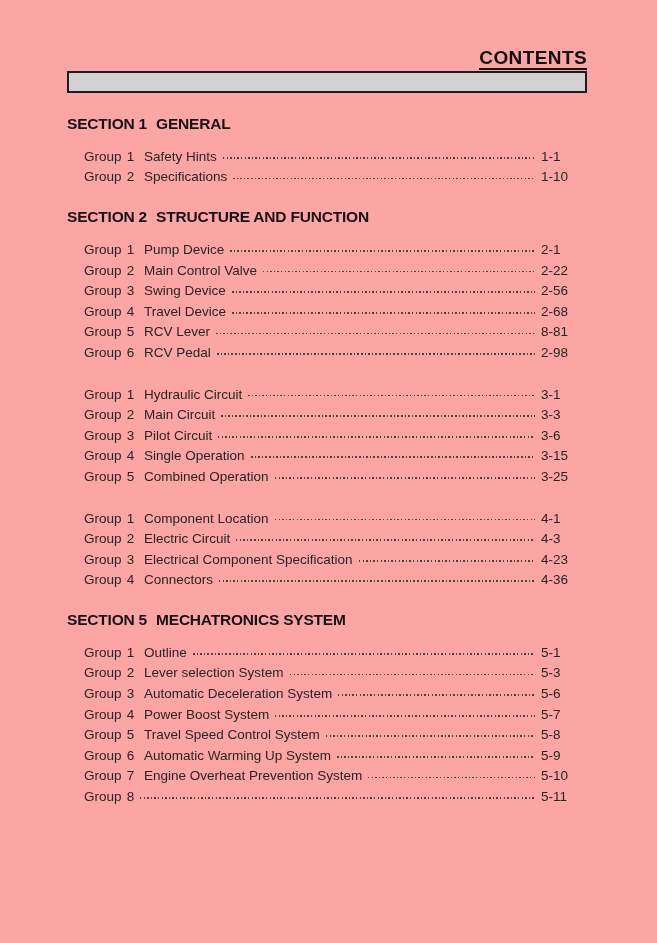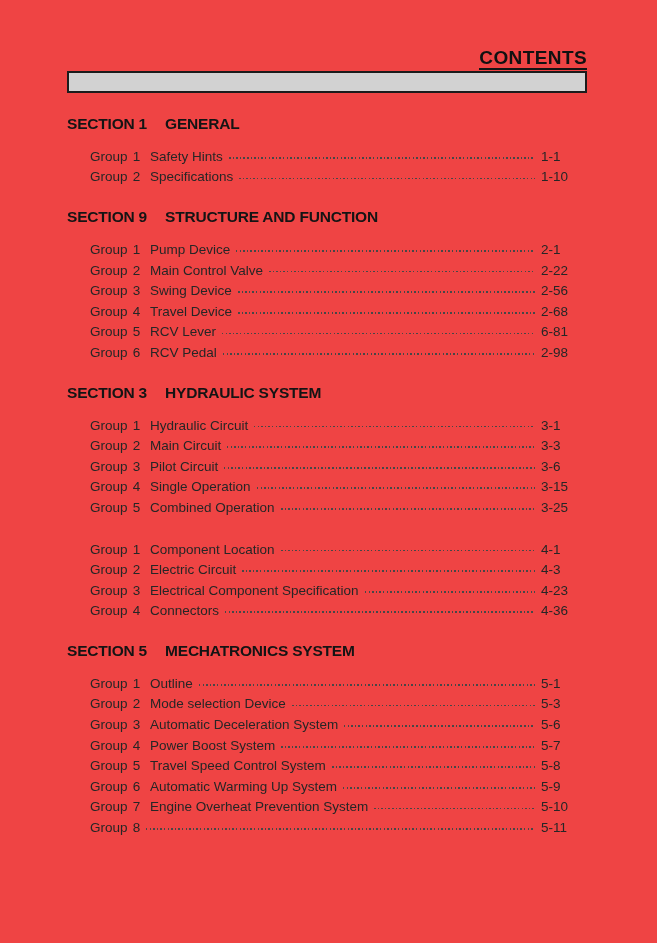--- a/index.html
+++ b/index.html
@@ -1,43 +1,43 @@
 <!DOCTYPE html>
 <html><head>
 <meta charset="utf-8">
 <style>
   html,body{margin:0;padding:0;}
   body{
     width:657px;height:943px;background:#ffffff;
     font-family:"Liberation Sans","DejaVu Sans",sans-serif;
     -webkit-font-smoothing:antialiased;
   }
-  .sheet{position:relative;width:657px;height:943px;overflow:hidden;background:#ef4444;}
+  .sheet{position:relative;width:657px;height:943px;overflow:hidden;background:#fca5a5;}
 
   
   .title-row{display:flex;justify-content:flex-end;margin:0 70px 0 0;padding-top:47px;}
   .contents-title{
     font-size:19px;font-weight:bold;color:#111;letter-spacing:.4px;
     line-height:21px;border-bottom:2.5px solid #141414;padding-bottom:0px;
   }
   .title-bar{
     margin-left:67px;width:516px;height:18px;
     background:#d2d2d2;border:2px solid #1c1c1c;margin-top:1px;
   }
 
   
   #toc{margin-top:22px;}
   .section{margin:0 0 21px 67px;width:518px;}
   .section-heading{
     margin:0 0 14px 0;font-size:15.5px;font-weight:bold;color:#141414;
     line-height:17px;letter-spacing:-0.2px;
   }
-  .sec-label{margin-right:18px;}
-
-  .rows{margin-left:23px;}
+  .sec-label{margin-right:9px;}
+
+  .rows{margin-left:17px;}
   .row{display:flex;align-items:center;height:20.6px;font-size:13.5px;color:#262626;}
   .grp{width:38px;flex:none;}
   .num{width:17px;flex:none;text-align:center;}
   .title{flex:none;padding:0 5px 0 5px;white-space:nowrap;}
   .leader{
     flex:1;height:1.7px;margin:3px 5px 0 1px;align-self:center;
     background-image:repeating-linear-gradient(to right,#474747 0 1.5px,transparent 1.5px 3.6px);
   }
   .page-num{width:44px;flex:none;text-align:left;padding-left:1px;}
 </style>
@@ -68,21 +68,21 @@
     <span class="num">2</span>
     <span class="title">Specifications</span>
     <span class="leader"></span>
     <span class="page-num">1-10</span>
   </div>
 </div>
   </section>
 
   <section class="section">
     <h2 class="section-heading">
-      <span class="sec-label">SECTION 9</span><span class="sec-title">STRUCTURE AND FUNCTION</span>
+      <span class="sec-label">SECTION 2</span><span class="sec-title">STRUCTURE AND FUNCTION</span>
     </h2>
     <div class="rows">
   <div class="row">
     <span class="grp">Group</span>
     <span class="num">1</span>
     <span class="title">Pump Device</span>
     <span class="leader"></span>
     <span class="page-num">2-1</span>
   </div>
 
@@ -108,37 +108,34 @@
     <span class="title">Travel Device</span>
     <span class="leader"></span>
     <span class="page-num">2-68</span>
   </div>
 
   <div class="row">
     <span class="grp">Group</span>
     <span class="num">5</span>
     <span class="title">RCV Lever</span>
     <span class="leader"></span>
-    <span class="page-num">6-81</span>
+    <span class="page-num">8-81</span>
   </div>
 
   <div class="row">
     <span class="grp">Group</span>
     <span class="num">6</span>
     <span class="title">RCV Pedal</span>
     <span class="leader"></span>
     <span class="page-num">2-98</span>
   </div>
 </div>
   </section>
 
   <section class="section">
-    <h2 class="section-heading">
-      <span class="sec-label">SECTION 3</span><span class="sec-title">HYDRAULIC SYSTEM</span>
-    </h2>
     <div class="rows">
   <div class="row">
     <span class="grp">Group</span>
     <span class="num">1</span>
     <span class="title">Hydraulic Circuit</span>
     <span class="leader"></span>
     <span class="page-num">3-1</span>
   </div>
 
   <div class="row">
@@ -220,21 +217,21 @@
     <span class="grp">Group</span>
     <span class="num">1</span>
     <span class="title">Outline</span>
     <span class="leader"></span>
     <span class="page-num">5-1</span>
   </div>
 
   <div class="row">
     <span class="grp">Group</span>
     <span class="num">2</span>
-    <span class="title">Mode selection Device</span>
+    <span class="title">Lever selection System</span>
     <span class="leader"></span>
     <span class="page-num">5-3</span>
   </div>
 
   <div class="row">
     <span class="grp">Group</span>
     <span class="num">3</span>
     <span class="title">Automatic Deceleration System</span>
     <span class="leader"></span>
     <span class="page-num">5-6</span>

